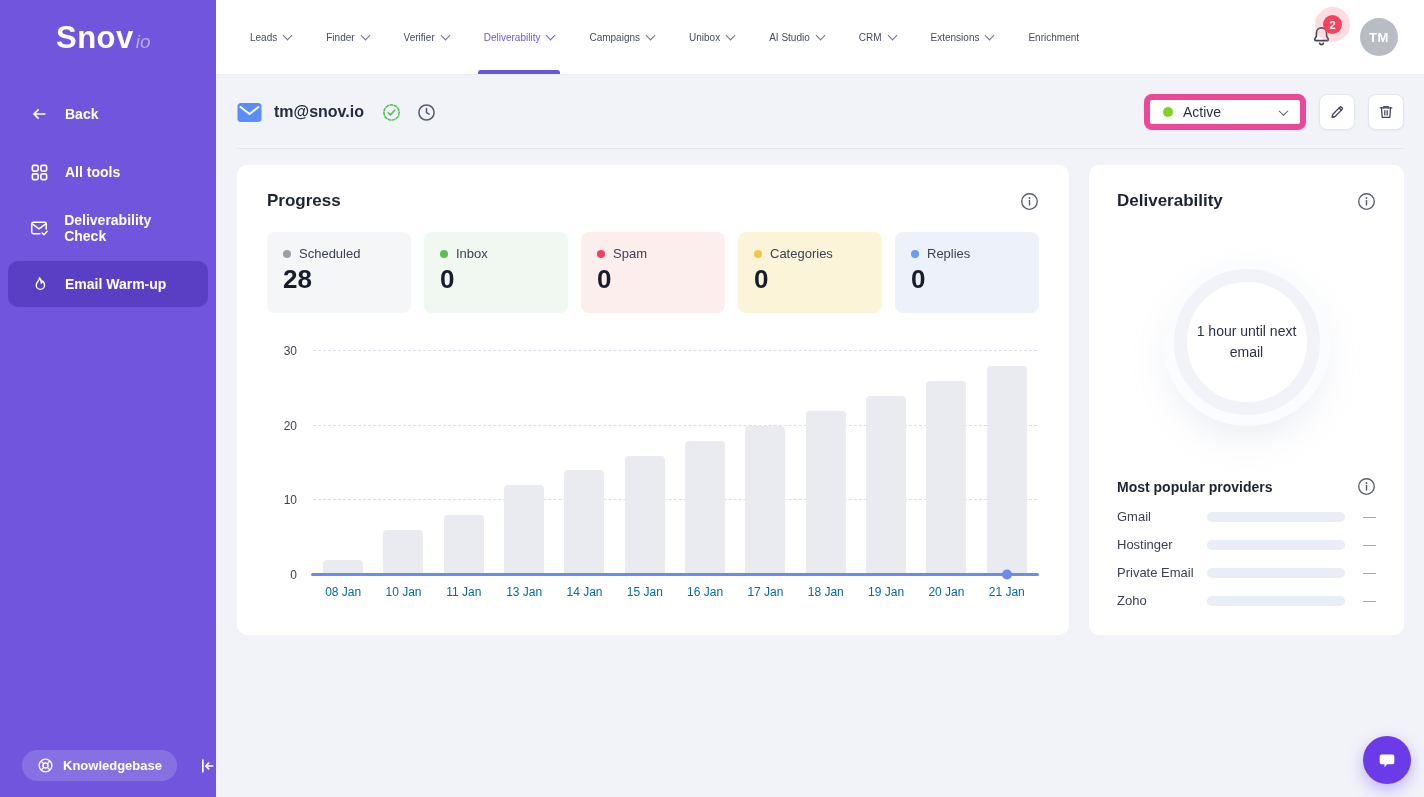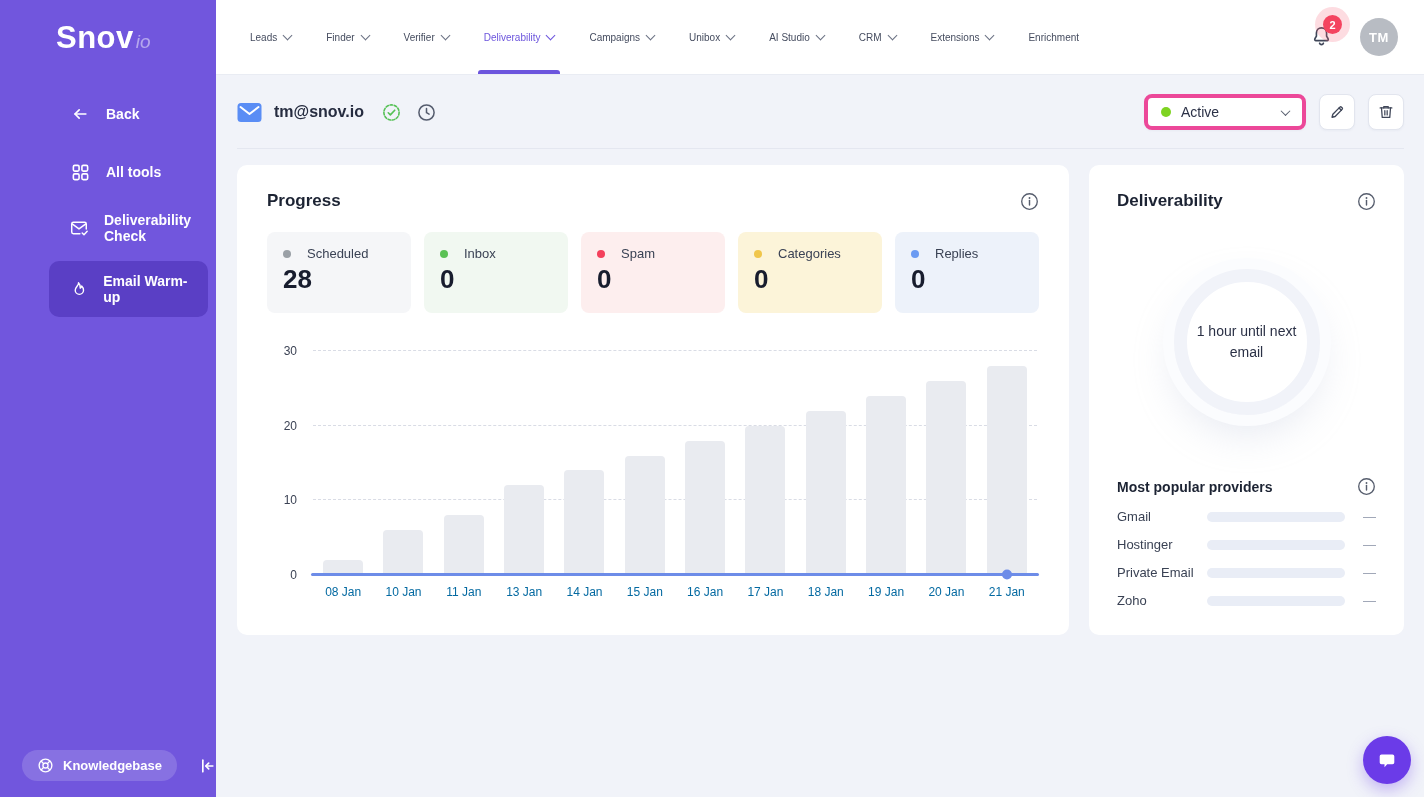--- a/index.html
+++ b/index.html
@@ -4,21 +4,21 @@
 <style>
   * { margin:0; padding:0; box-sizing:border-box; }
   html,body { width:1424px; height:797px; overflow:hidden; font-family:"Liberation Sans", sans-serif; background:#f1f3f9; }
   .app { display:flex; width:1424px; height:797px; }
 
   
   .sidebar { width:216px; background:#7156dd; display:flex; flex-direction:column; flex-shrink:0; }
   .logo { height:75px; display:flex; align-items:center; padding-left:56px; color:#fff; }
   .logo-main { font-size:31px; font-weight:700; letter-spacing:0.5px; }
   .logo-suffix { font-size:19px; font-style:italic; color:rgba(255,255,255,0.48); margin-left:2px; margin-top:8px; }
-  .side-nav { margin-top:13px; display:flex; flex-direction:column;padding-left:41px; }
+  .side-nav { margin-top:13px; display:flex; flex-direction:column; }
   .side-item { display:flex; align-items:center; gap:15px; color:#fff; font-size:14px; font-weight:600;
                padding:12px 16px 12px 20px; margin:2.5px 8px; border-radius:10px; cursor:pointer; }
   .side-item.active { background:#5a3fc5; }
   .side-item .sicon { width:22px; height:22px; display:flex; align-items:center; justify-content:center; }
   .side-back { margin-bottom:10px; }
   .sidebar-footer { margin-top:auto; padding:16px 14px 16px 22px; display:flex; align-items:center; gap:20px; }
   .kb-pill { background:rgba(255,255,255,0.16); border-radius:17px; height:31px; padding:0 15px;
              display:flex; align-items:center; gap:9px; color:#fff; font-size:13px; font-weight:600; cursor:pointer; }
   .collapse-btn { width:26px; height:26px; display:flex; align-items:center; justify-content:center; cursor:pointer; }
 
@@ -43,21 +43,21 @@
   .avatar { width:38px; height:38px; border-radius:50%; background:#b8bcc3; color:#fff; font-size:13px;
             font-weight:700; display:flex; align-items:center; justify-content:center; letter-spacing:0.5px; cursor:pointer; }
 
   
   .content { flex:1; padding:18px 20px 0 21px; background:#f1f3f9; position:relative; }
   .page-header { display:flex; align-items:center; height:38px; }
   .mail-icon { margin-right:12px; display:flex; }
   .email-title { font-size:16px; font-weight:600; color:#262c40; margin-right:18px; }
   .inline-ic { margin-right:16px; display:flex; }
   .page-header-right { margin-left:auto; display:flex; align-items:center; gap:8px; }
-  .status-select { width:162px; height:36px; background:#fff; border:4px solid #ec4899; border-radius:8px;
+  .status-select { width:162px; height:36px; background:#fff; border:6px solid #ec4899; border-radius:8px;
                    display:flex; align-items:center; padding:0 13px; gap:10px; cursor:pointer;
                    box-shadow:0 1px 2px rgba(170,180,205,0.12); }
   .status-dot { width:10px; height:10px; border-radius:50%; background:#7ed321; }
   .status-label { font-size:14px; color:#2b3146; }
   .select-caret { margin-left:auto; width:7px; height:7px; border-right:1.7px solid #565d6d;
                   border-bottom:1.7px solid #565d6d; transform:rotate(45deg) translate(-1px,-1px); }
   .icon-btn { width:36px; height:36px; background:#fff; border:1px solid #e2e5ee; border-radius:8px;
               display:flex; align-items:center; justify-content:center; cursor:pointer; margin-left:5px;
               box-shadow:0 1px 2px rgba(170,180,205,0.12); }
 
@@ -70,21 +70,21 @@
   .cards { display:flex; gap:20px; margin-top:16px; }
   .card { background:#fff; border-radius:10px; }
   .progress-card { width:832px; height:470px; padding:26px 30px; }
   .deliv-card { width:315px; height:470px; padding:26px 28px; }
   .card-title-row { display:flex; justify-content:space-between; align-items:center; }
   .card-title { font-size:17px; font-weight:700; color:#1c2333; }
   .info-btn { cursor:pointer; display:flex; }
 
   .stats-row { display:flex; gap:13px; margin-top:21px; }
   .stat-box { width:144px; height:81px; border-radius:8px; padding:14px 16px; }
-  .stat-top { display:flex; align-items:center; gap:16px; }
+  .stat-top { display:flex; align-items:center; gap:8px; }
   .stat-dot { width:8px; height:8px; border-radius:50%; }
   .stat-label { font-size:13px; color:#3a4254; }
   .stat-value { font-size:26px; font-weight:700; color:#181d2e; margin-top:3px; }
 
   
   .chart { position:relative; margin-top:34px; height:256px; }
   .chart-yaxis { position:absolute; left:0; top:4px; bottom:28px; width:34px; }
   .ytick { position:absolute; right:4px; transform:translateY(50%); font-size:12px; color:#3b4254; }
   .chart-plot { position:absolute; left:46px; right:2px; top:4px; bottom:28px; }
   .gridline { position:absolute; left:0; right:0; height:0; border-top:1px dashed #d9dce5; }

